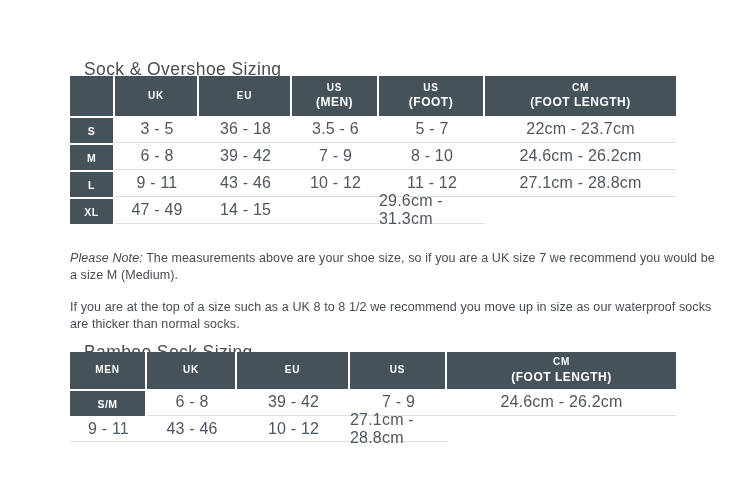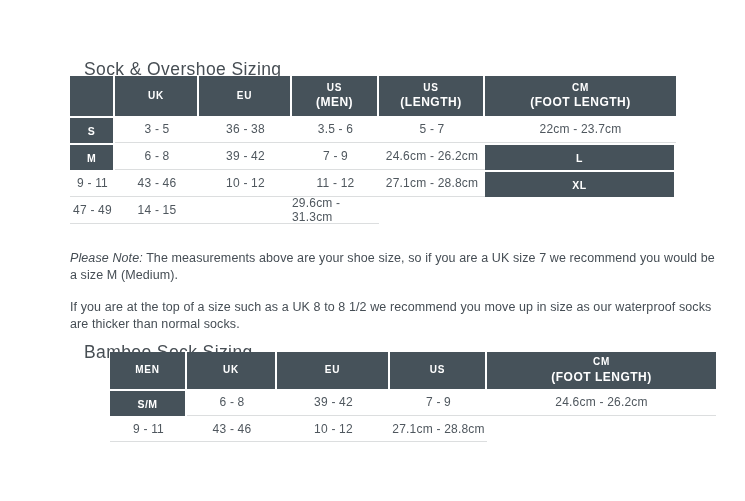--- a/index.html
+++ b/index.html
@@ -36,21 +36,20 @@
   }
   #table1 {
     top: 76px;
     grid-template-columns: 45px 84px 93px 87px 106px 191px;
     grid-template-rows: 40px 27px 27px 27px 27px;
   }
   #table2 {
     top: 352px;
     grid-template-columns: 77px 90px 113px 97px 229px;
     grid-template-rows: 37px 27px 26px;
-    margin-left: 40px;
   }
   .hc {
     background: var(--dark);
     color: #ffffff;
     display: flex;
     flex-direction: column;
     align-items: center;
     justify-content: center;
     border-right: 2px solid #ffffff;
     font-size: 10px;
@@ -71,21 +70,21 @@
     font-size: 10.5px;
     font-weight: bold;
     letter-spacing: 0.5px;
     border-right: 2px solid #ffffff;
     border-top: 2px solid #ffffff;
   }
   .dc {
     display: flex;
     align-items: center;
     justify-content: center;
-    font-size: 12px;
+    font-size: 16px;
     color: var(--cell-text);
     border-bottom: 1px solid var(--row-border);
     letter-spacing: 0.2px;
   }
   .note {
     position: absolute;
     left: 70px;
     width: 645px;
     font-size: 12.5px;
     line-height: 17px;
@@ -111,38 +110,39 @@
     </div>
   <div class="hc">
       <span>EU</span>
     </div>
   <div class="hc">
       <span>US</span>
       <span class="sub">(MEN)</span>
     </div>
   <div class="hc">
       <span>US</span>
-      <span class="sub">(LENGTH)</span>
+      <span class="sub">(FOOT)</span>
     </div>
   <div class="hc last">
       <span>CM</span>
       <span class="sub">(FOOT LENGTH)</span>
     </div>
 
   <div class="lc">S</div>
   <div class="dc">3 - 5</div>
-  <div class="dc">36 - 38</div>
+  <div class="dc">36 - 18</div>
   <div class="dc">3.5 - 6</div>
   <div class="dc">5 - 7</div>
   <div class="dc">22cm - 23.7cm</div>
 
   <div class="lc">M</div>
   <div class="dc">6 - 8</div>
   <div class="dc">39 - 42</div>
   <div class="dc">7 - 9</div>
+  <div class="dc">8 - 10</div>
   <div class="dc">24.6cm - 26.2cm</div>
 
   <div class="lc">L</div>
   <div class="dc">9 - 11</div>
   <div class="dc">43 - 46</div>
   <div class="dc">10 - 12</div>
   <div class="dc">11 - 12</div>
   <div class="dc">27.1cm - 28.8cm</div>
 
   <div class="lc">XL</div>

